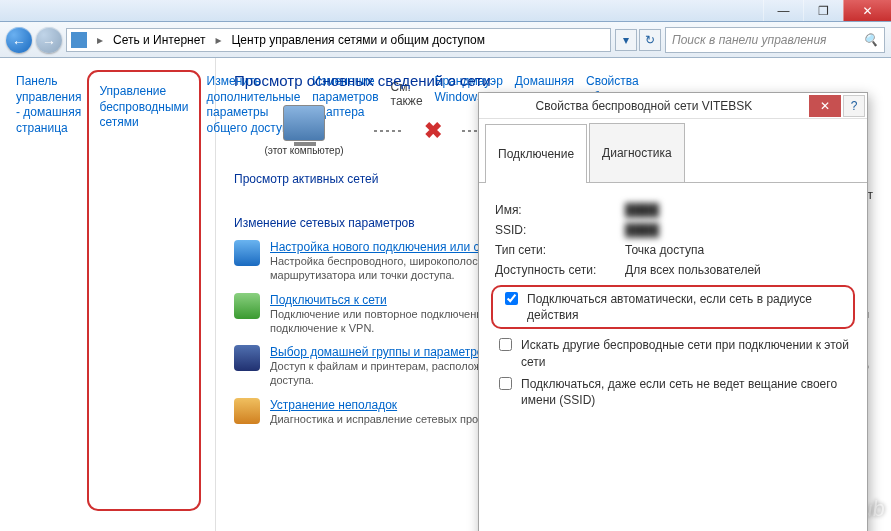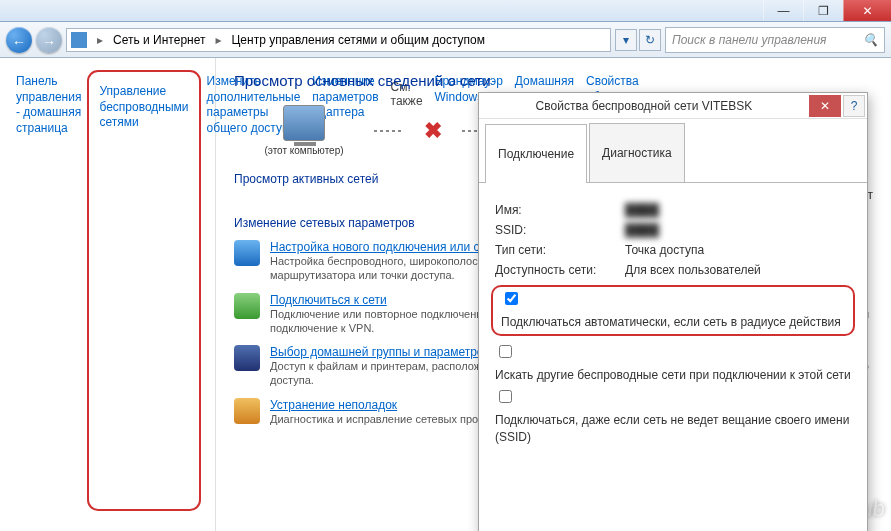--- a/index.html
+++ b/index.html
@@ -253,21 +253,20 @@
     user-select: none;
   }
   .chk-row {
     display: flex;
     align-items: flex-start;
     gap: 6px;
     margin: 6px 0;
     font-size: 12px;
     color: #333;
     line-height: 1.35;
-    flex-direction: column;
   }
   .chk-row input { margin-top: 1px; }
   .chk-highlighted {
     border: 2px solid #d03030;
     border-radius: 10px;
     padding: 4px 8px;
     margin: 8px -4px;
   }
   
   .watermark {

